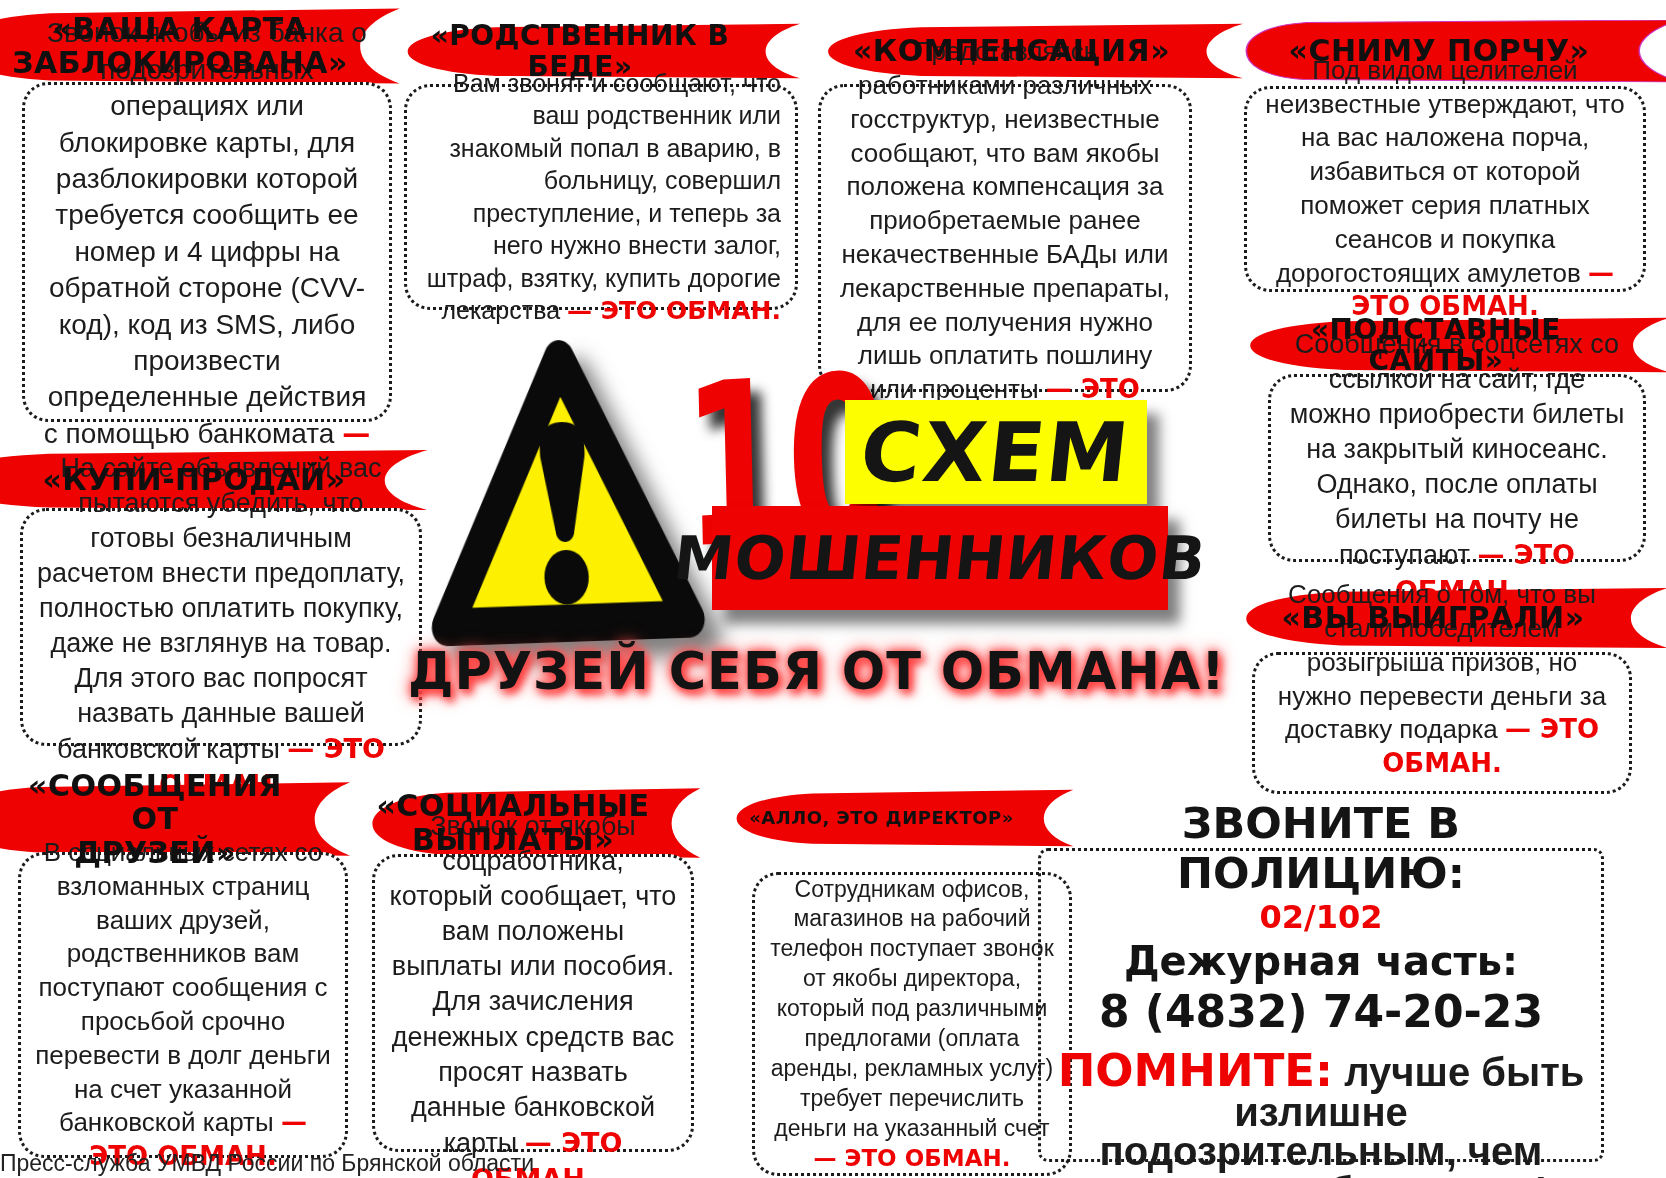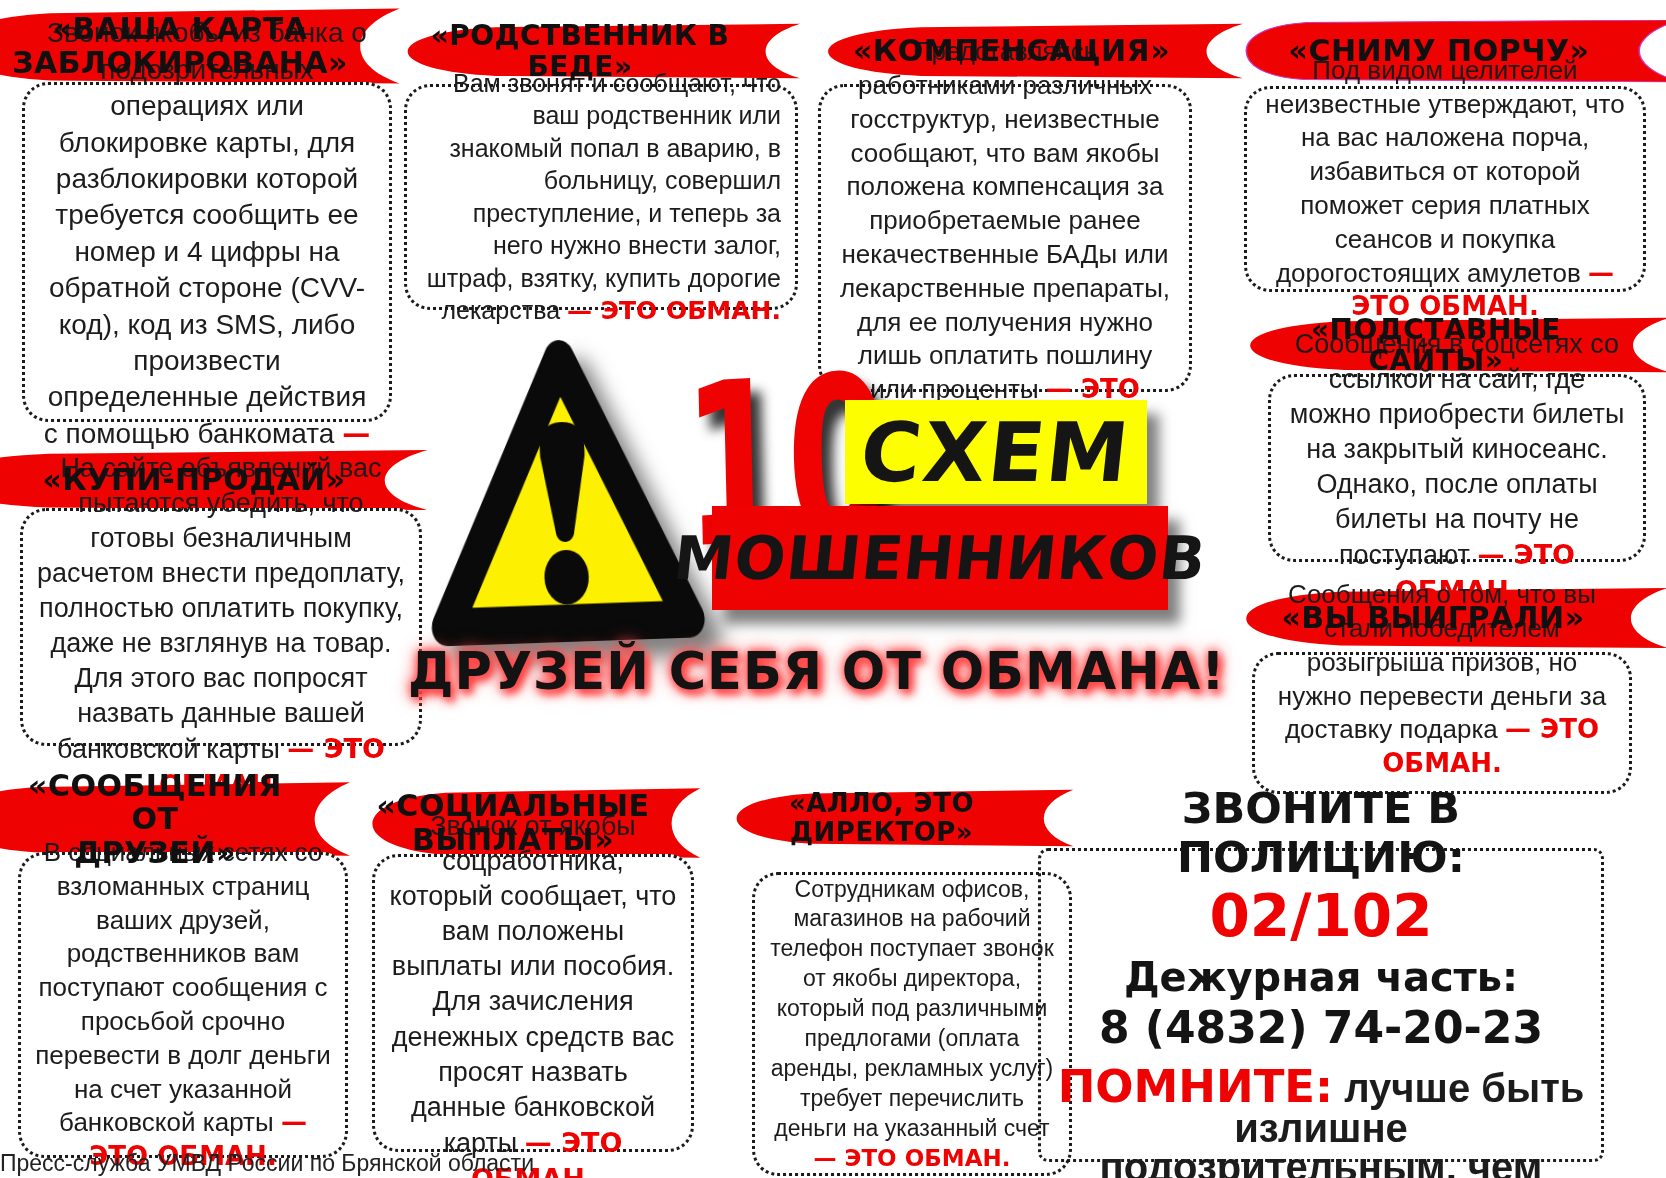--- a/index.html
+++ b/index.html
@@ -13,21 +13,21 @@
   .banner svg{position:absolute;left:0;top:0;width:100%;height:100%;overflow:visible;}
   .banner-title{
     position:relative;z-index:2;display:flex;align-items:center;justify-content:center;
     width:100%;height:100%;text-align:center;
     font-family:"DejaVu Sans",sans-serif;font-weight:bold;color:#101010;
     white-space:pre-line;line-height:1.12;letter-spacing:.5px;
     padding-right:42px;box-sizing:border-box;
   }
   .pl60 .banner-title{padding-left:60px;}
   .pl70 .banner-title{padding-left:70px;}
-  .fs27 .banner-title{font-size:26px;}
+  .fs27 .banner-title{font-size:18px;}
   .fs28 .banner-title{font-size:28px;}
   .fs30 .banner-title{font-size:30px;}
   
   .box{
     position:absolute;background:#fff;border:3px dotted #1b1b1b;border-radius:26px;
     display:flex;flex-direction:column;justify-content:center;
     padding:10px 14px;box-sizing:border-box;text-align:center;
   }
   .box p{margin:0;color:#1c1c1c;line-height:1.3;}
   .warn{color:#ee0202;font-family:"DejaVu Sans",sans-serif;font-weight:bold;}
@@ -85,21 +85,21 @@
     text-shadow:0 0 10px #ff4040,0 0 18px #ff5555,4px 5px 8px #ff3333;
   }
   
   .police{
     position:absolute;left:1038px;top:848px;width:566px;height:314px;
     border:3px dotted #1b1b1b;border-radius:10px;box-sizing:border-box;
     display:flex;flex-direction:column;justify-content:center;text-align:center;
     padding:6px 12px;font-family:"DejaVu Sans",sans-serif;font-weight:bold;color:#141414;
   }
   .police-heading{font-size:43px;line-height:1.15;}
-  .police-phone{font-size:58px;color:#ee0202;line-height:1.2;}
+  .police-phone{font-size:32px;color:#ee0202;line-height:1.2;}
   .police-duty{font-size:40px;line-height:1.25;}
   .police-duty-phone{font-size:44px;line-height:1.2;}
   .police-remember{font-family:"Liberation Sans",sans-serif;font-weight:bold;
     font-size:40px;line-height:.98;margin-top:10px;color:#1c1c1c;}
   .remember-label{font-family:"DejaVu Sans",sans-serif;font-size:45px;color:#ee0202;}
   
   .footer-credit{
     position:absolute;left:0;top:1150px;width:1666px;
     font-size:23px;color:#222;
   }

